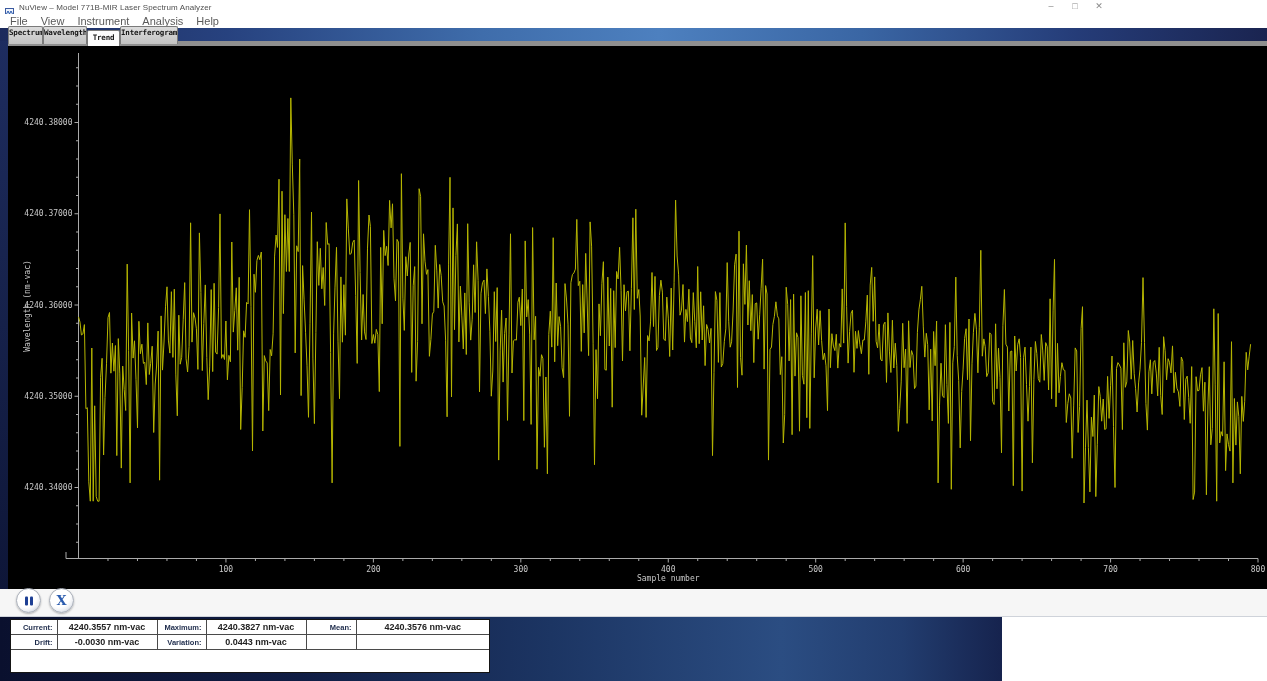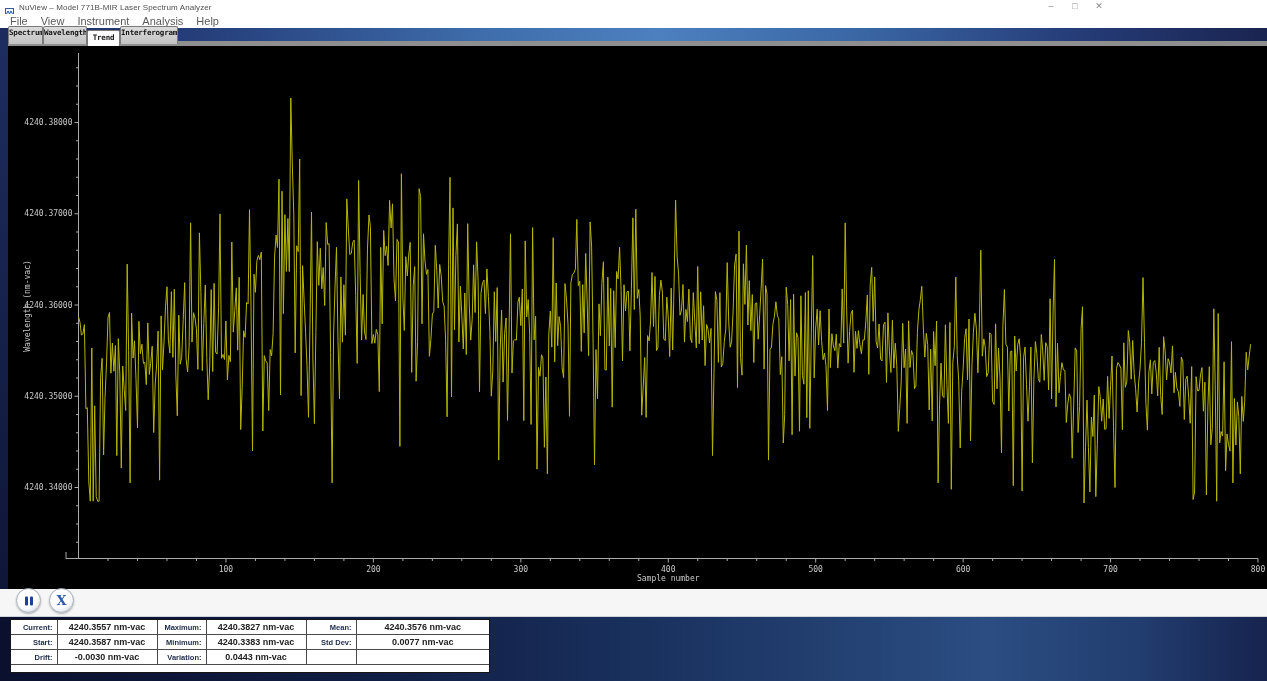--- a/index.html
+++ b/index.html
@@ -44,21 +44,21 @@
   .ctl-btn{position:absolute;width:25px;height:25px;border-radius:50%;top:-1px;
     background:radial-gradient(circle at 38% 30%, #ffffff 52%, #eef0f4 68%, #c3c9d3 88%, #9aa2ae 100%);
     border:1px solid #a8aeb8;box-shadow:0 1px 2px rgba(0,0,0,0.28);box-sizing:border-box;}
   .btn-pause{left:16px;}
   .btn-x{left:49px;}
   .pause-glyph{position:absolute;left:50%;top:50%;transform:translate(-50%,-50%);display:flex;gap:2px;}
   .pause-glyph i{display:block;width:3px;height:9px;background:#1d3f94;border-radius:1px;}
   .x-glyph{position:absolute;width:100%;top:4px;text-align:center;
     font-family:"DejaVu Serif", serif;font-weight:bold;font-size:13px;color:#2b5cae;}
   
-  .bottomstrip{position:absolute;left:0;top:617px;width:1267px;height:64px;
+  .bottomstrip{position:absolute;left:0;top:617px;width:1002px;height:64px;
     background:linear-gradient(90deg,#0a102e 0%,#101d44 30%,#1c3563 55%,#2b4d82 78%,#223d6f 90%,#16234e 100%);}
   .stats-panel{position:absolute;left:10px;top:2px;width:480px;height:54px;background:#ffffff;
     border:1px solid #151515;box-sizing:border-box;}
   .stats-table{border-collapse:collapse;table-layout:fixed;width:478px;}
   .stats-table td{border:1px solid #4a4a4a;height:14px;padding:0;overflow:hidden;white-space:nowrap;}
   .stats-table tr:first-child td{border-top:none;}
   .stats-table td:first-child{border-left:none;}
   .stats-table td:last-child{border-right:none;}
   td.stat-label{font-size:7.5px;font-weight:bold;color:#1c2a4a;text-align:right;padding-right:4px;}
   td.stat-value{font-size:9px;color:#222222;text-align:center;font-weight:bold;}
@@ -216,28 +216,20 @@
       <tbody>
           <tr>
         <td class="stat-label">Current:</td>
         <td class="stat-value">4240.3557 nm-vac</td>
         <td class="stat-label">Maximum:</td>
         <td class="stat-value">4240.3827 nm-vac</td>
         <td class="stat-label">Mean:</td>
         <td class="stat-value">4240.3576 nm-vac</td>
       </tr>
       <tr>
-        <td class="stat-label">Start:</td>
-        <td class="stat-value">4240.3587 nm-vac</td>
-        <td class="stat-label">Minimum:</td>
-        <td class="stat-value">4240.3383 nm-vac</td>
-        <td class="stat-label">Std Dev:</td>
-        <td class="stat-value">0.0077 nm-vac</td>
-      </tr>
-      <tr>
         <td class="stat-label">Drift:</td>
         <td class="stat-value">-0.0030 nm-vac</td>
         <td class="stat-label">Variation:</td>
         <td class="stat-value">0.0443 nm-vac</td>
         <td class="stat-label"></td>
         <td class="stat-value"></td>
       </tr>
     </tbody>
       </table>
   </div>

